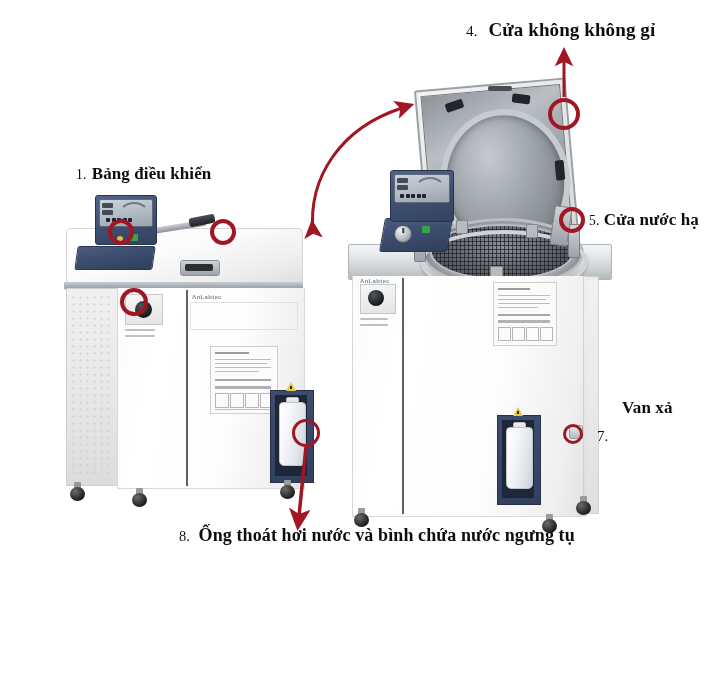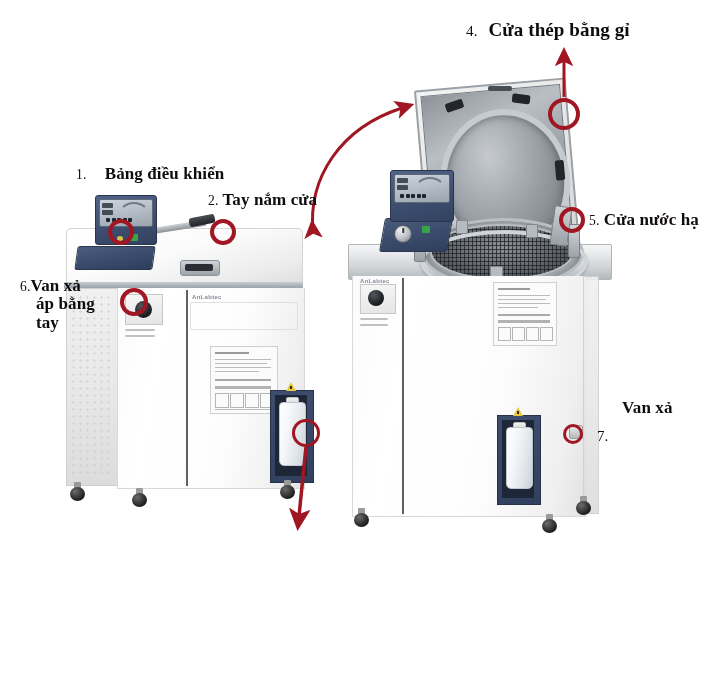--- a/index.html
+++ b/index.html
@@ -324,46 +324,41 @@
 
     <path d="M564,97 L564,60" stroke="#a01622" stroke-width="3" fill="none" marker-end="url(#ah)"></path>
 
     <path d="M306,447 L299,516" stroke="#a01622" stroke-width="3.5" fill="none" marker-end="url(#ah)"></path>
 
     <path d="M313,232 C308,178 340,128 402,108" stroke="#a01622" stroke-width="3" fill="none" marker-start="url(#ah)" marker-end="url(#ah)"></path>
   </svg>
 
   <div class="label" style="left:466px;top:19px;font-size:19px;">
     <span class="num">4.</span>
-    <span style="margin-left:6px;">Cửa thép bằng gỉ</span>
+    <span style="margin-left:6px;">Cửa không không gỉ</span>
   </div>
 
 
   <div class="label" style="left:76px;top:164px;font-size:17px;">
     <span class="num">1.</span>
-    <span style="margin-left:14px;">Bảng điều khiển</span>
-  </div>
-
-  <div class="label" style="left:208px;top:190px;font-size:17px;">
-    <span class="num">2.</span>
-    <span>Tay nắm cửa</span>
-  </div>
+    <span style="margin-left:1px;">Bảng điều khiển</span>
+  </div>
+
 
   <div class="label" style="left:589px;top:210px;font-size:17px;">
     <span class="num">5.</span>
     <span>Cửa nước hạ</span>
   </div>
 
-  <div class="label lbl-multi" style="left:20px;top:277px;font-size:17px;width:110px;">
-    <span class="num">6.</span><span>Van xả</span><br>
-    <span style="margin-left:16px;">áp bằng</span><br>
-    <span style="margin-left:16px;">tay</span>
-  </div>
 
   <div class="label" style="left:622px;top:398px;font-size:17px;">
     <span>Van xả</span>
   </div>
   <div class="label" style="left:597px;top:426px;font-size:17px;">
     <span class="num" style="font-size:15px;">7.</span>
   </div>
 
+  <div class="label" style="left:179px;top:525px;font-size:18px;">
+    <span class="num">8.</span>
+    <span style="margin-left:4px;">Ống thoát hơi nước và bình chứa nước ngưng tụ</span>
+  </div>
 
 </div>
 
 </body></html>

